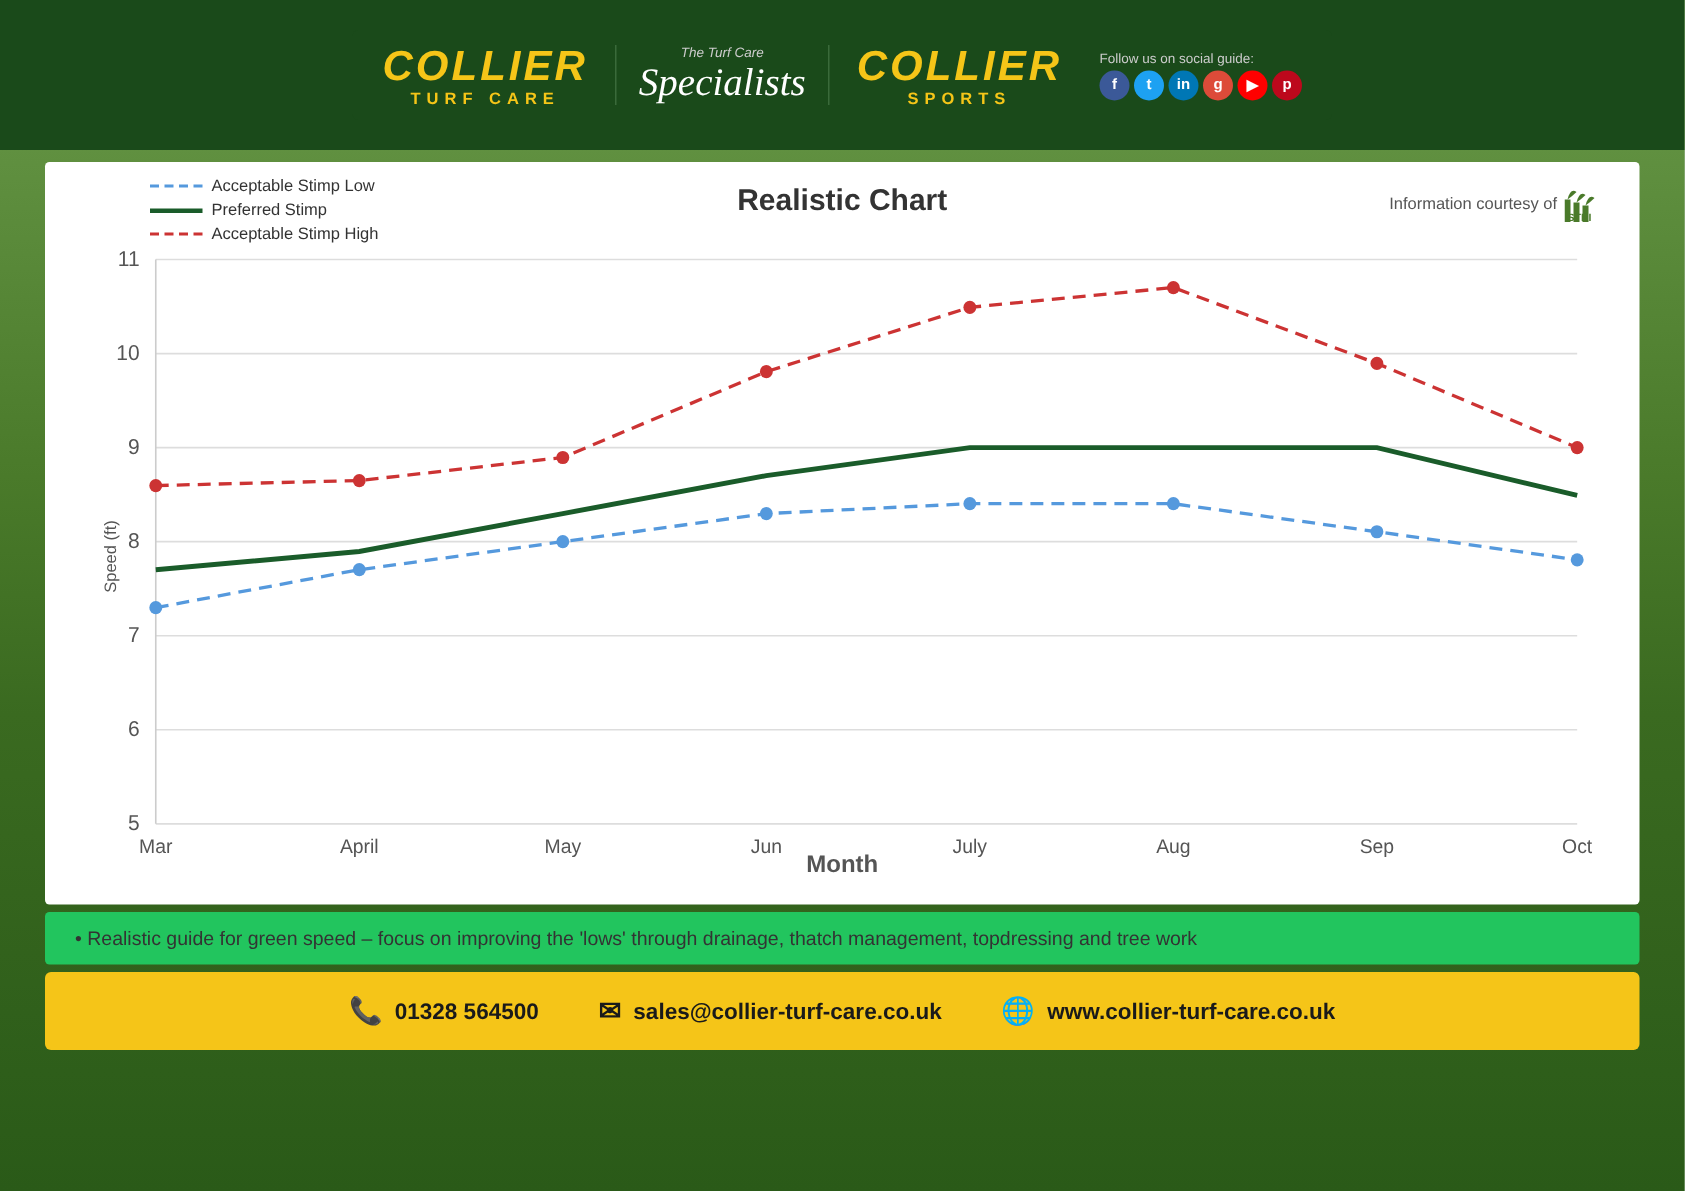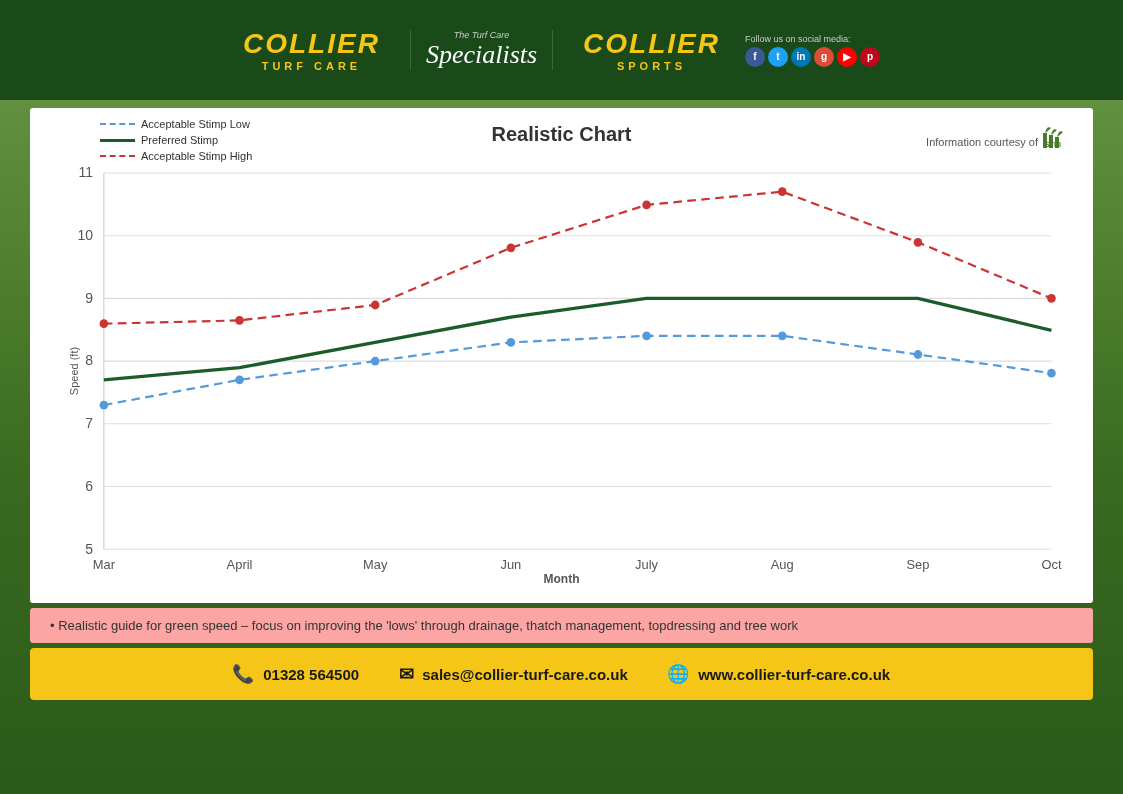--- a/index.html
+++ b/index.html
@@ -63,21 +63,21 @@
       letter-spacing: 4px;
     }
 
     .specialists-logo {
       display: flex;
       flex-direction: column;
       align-items: center;
       padding: 0 15px;
       border-left: 1px solid #3a6a3a;
       border-right: 1px solid #3a6a3a;
-      margin: 0 20px;
+      margin: 0 8px;
     }
 
     .turf-care-small {
       color: #ccc;
       font-size: 9px;
       font-style: italic;
     }
 
     .specialists-text {
       color: white;
@@ -149,21 +149,21 @@
       margin-bottom: 5px;
     }
 
     .info-courtesy {
       position: absolute;
       top: 15px;
       right: 20px;
       font-size: 11px;
       color: #555;
       display: flex;
-      align-items: flex-end;
+      align-items: center;
       gap: 5px;
     }
 
     .stri-logo {
       width: 30px;
       height: 25px;
     }
 
     .chart-container {
       position: relative;
@@ -180,21 +180,21 @@
       font-size: 11px;
       color: #555;
       white-space: nowrap;
     }
 
     .x-axis-label {
       position: absolute;
       bottom: 5px;
       left: 50%;
       transform: translateX(-50%);
-      font-size: 12px;
+      font-size: 16px;
       font-weight: bold;
       color: #555;
     }
 
     .legend {
       position: absolute;
       top: 10px;
       left: 70px;
       font-size: 11px;
       color: #333;
@@ -226,21 +226,21 @@
 
     svg.chart-svg {
       width: 100%;
       height: 100%;
     }
 
     
     .bullet-section {
       position: relative;
       z-index: 5;
-      background: #fca5a5;
+      background: #22c55e;
       margin: 0 30px 5px 30px;
       padding: 10px 20px;
       border-radius: 3px;
       font-size: 13px;
       color: #333;
     }
 
     
     .footer {
       position: relative;
@@ -285,21 +285,21 @@
       <span class="turf-care-small">The Turf Care</span>
       <span class="specialists-text">Specialists</span>
     </div>
 
     <div class="collier-sports">
       <span class="collier-text">COLLIER</span>
       <span class="turf-care-text">SPORTS</span>
     </div>
 
     <div class="social-section">
-      <span class="follow-text">Follow us on social media:</span>
+      <span class="follow-text">Follow us on social guide:</span>
       <div class="social-icons">
         <div class="social-icon si-fb">f</div>
         <div class="social-icon si-tw">t</div>
         <div class="social-icon si-li">in</div>
         <div class="social-icon si-gp">g</div>
         <div class="social-icon si-yt">▶</div>
         <div class="social-icon si-pi">p</div>
       </div>
     </div>
   </div>

